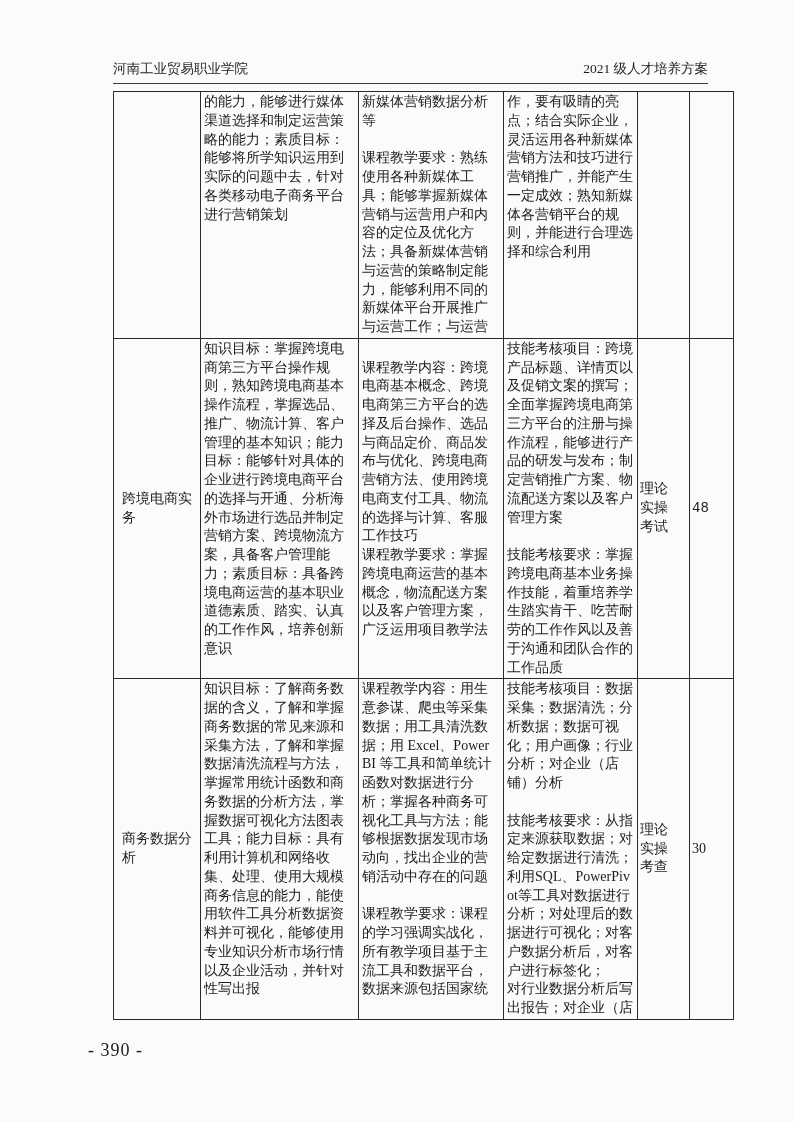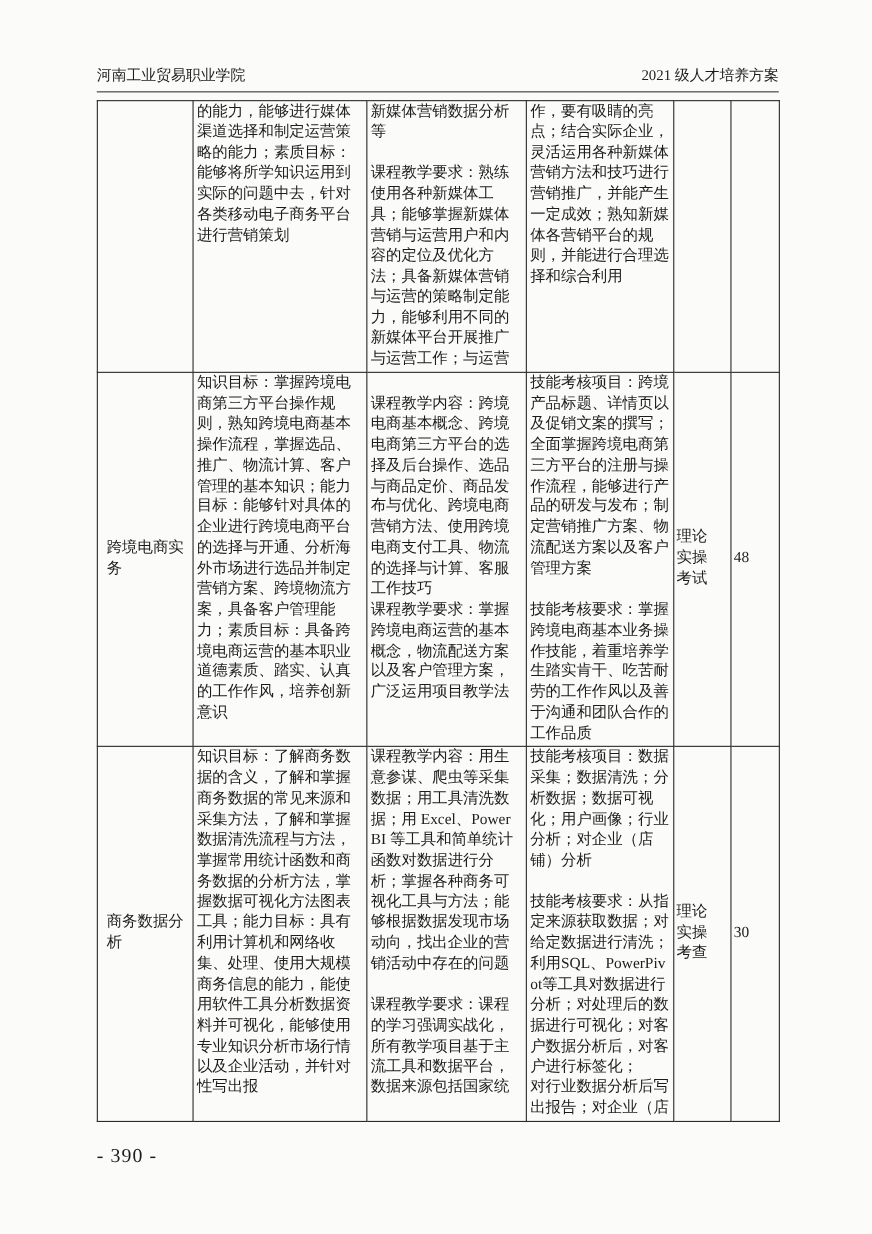--- a/index.html
+++ b/index.html
@@ -4,21 +4,21 @@
 <style>
   * { margin: 0; padding: 0; box-sizing: border-box; }
   html, body { background: #fbfbfa; }
   body {
     width: 793px; height: 1122px;
     font-family: "Liberation Serif", "DejaVu Serif", serif;
     color: #1c1c1c;
     position: relative;
     overflow: hidden;
   }
-  .page { padding: 60px 85px 0 88px; }
+  .page { padding: 60px 85px 0 88px; margin-left: 25px; }
 
   .doc-header {
     display: flex; justify-content: space-between; align-items: flex-end;
     font-size: 13.5px; padding-bottom: 5px;
     border-bottom: 1.5px solid #3a3a3a;
   }
 
   table.course-table {
     border-collapse: collapse; table-layout: fixed;
     width: 620px; margin-top: 7px;
@@ -40,21 +40,21 @@
     word-break: break-all;
     overflow: hidden;
   }
   .course-table th {
     font-size: 14.5px; font-weight: bold;
     text-align: center; vertical-align: middle;
     height: 42px; line-height: 1.25;
     padding: 2px 1px;
   }
   tr.row-1 td { height: 235px; }
-  tr.row-2 td { height: 325px; }
+  tr.row-2 td { height: 325px; font-family: Liberation Mono, monospace; }
   tr.row-3 td { height: 340px; }
 
   td.course-name {
     vertical-align: middle; text-align: left;
     padding-left: 8px; padding-right: 6px;
     word-break: break-all;
   }
   td.center-cell {
     vertical-align: middle; text-align: left;
     padding: 1px 2px;

